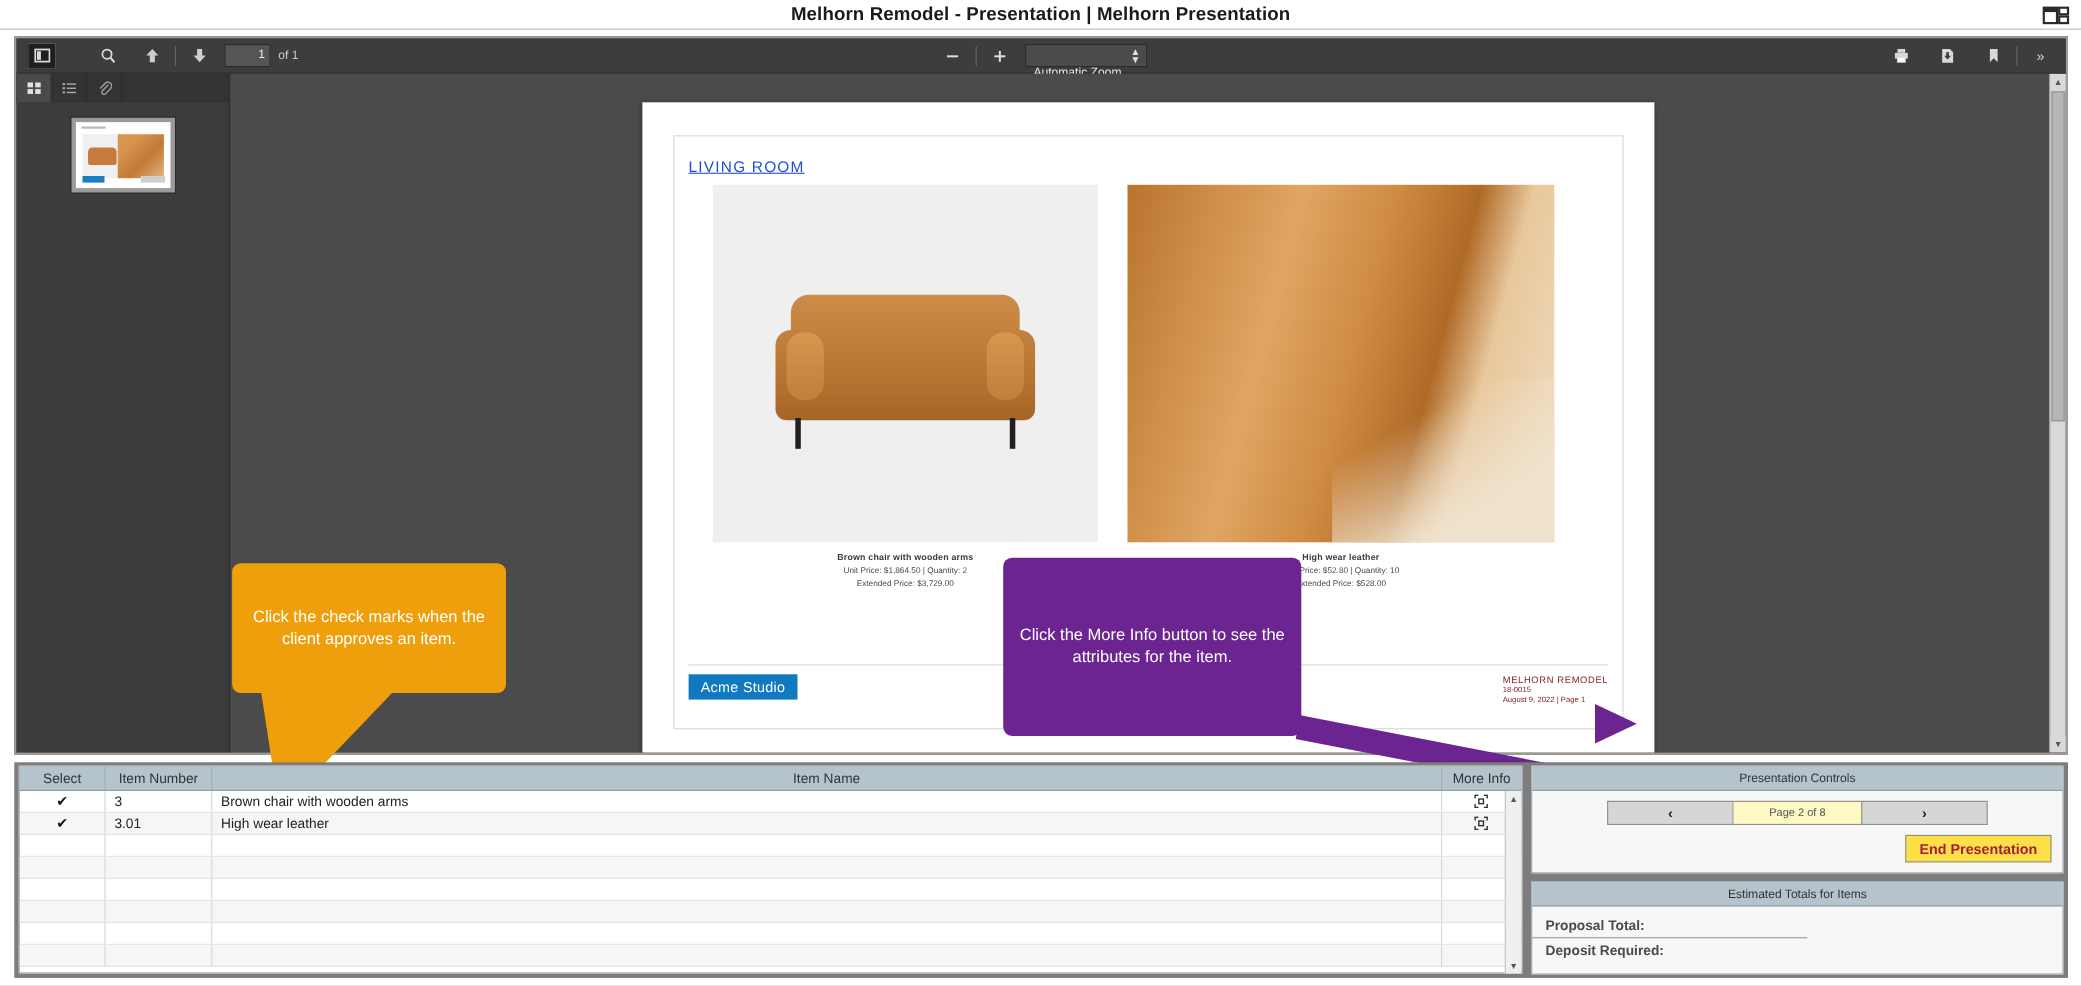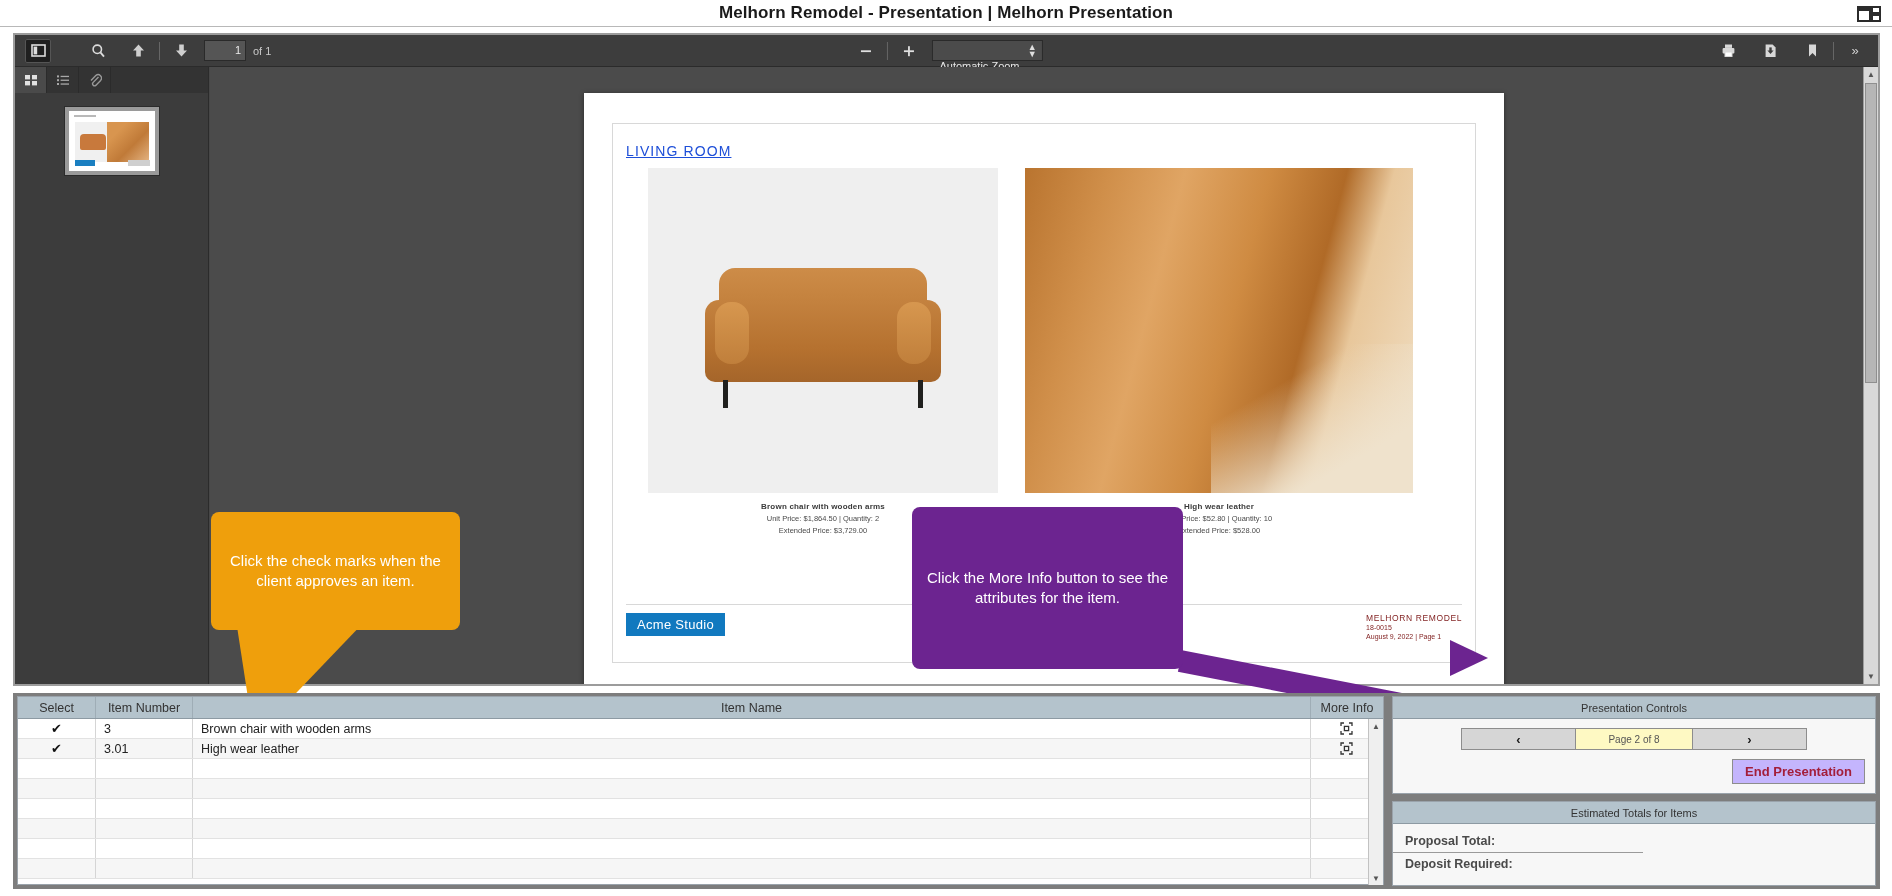--- a/index.html
+++ b/index.html
@@ -267,21 +267,21 @@
     font-size: 13px; color: #1a1a1a; font-weight: bold;
   }
   .pg-label {
     width: 116px; height: 22px; background: #fef9c3; border: 1px solid #8d8d8d;
     border-left: none; border-right: none;
     display: flex; align-items: center; justify-content: center;
     font-size: 10px; color: #555;
   }
   .end-row { display: flex; justify-content: flex-end; margin-top: 9px; }
   .end-btn {
-    background: #c4b5fd; border: 1px solid #8d8d8d; padding: 4px 12px;
+    background: #fde047; border: 1px solid #8d8d8d; padding: 4px 12px;
     font-size: 13px; font-weight: bold; color: #a31e3a;
   }
   .totals { margin-top: 7px; }
   .tot-row { display: flex; align-items: center; font-size: 12.5px;
              color: #4a4a4a; font-weight: bold; padding: 4px 0 4px 12px; }
   .tot-row .lbl { width: 120px; }
   .tot-row.line { border-bottom: 1px solid #9a9a9a; width: 250px; }
   svg { display: block; }
 </style>
 </head>

